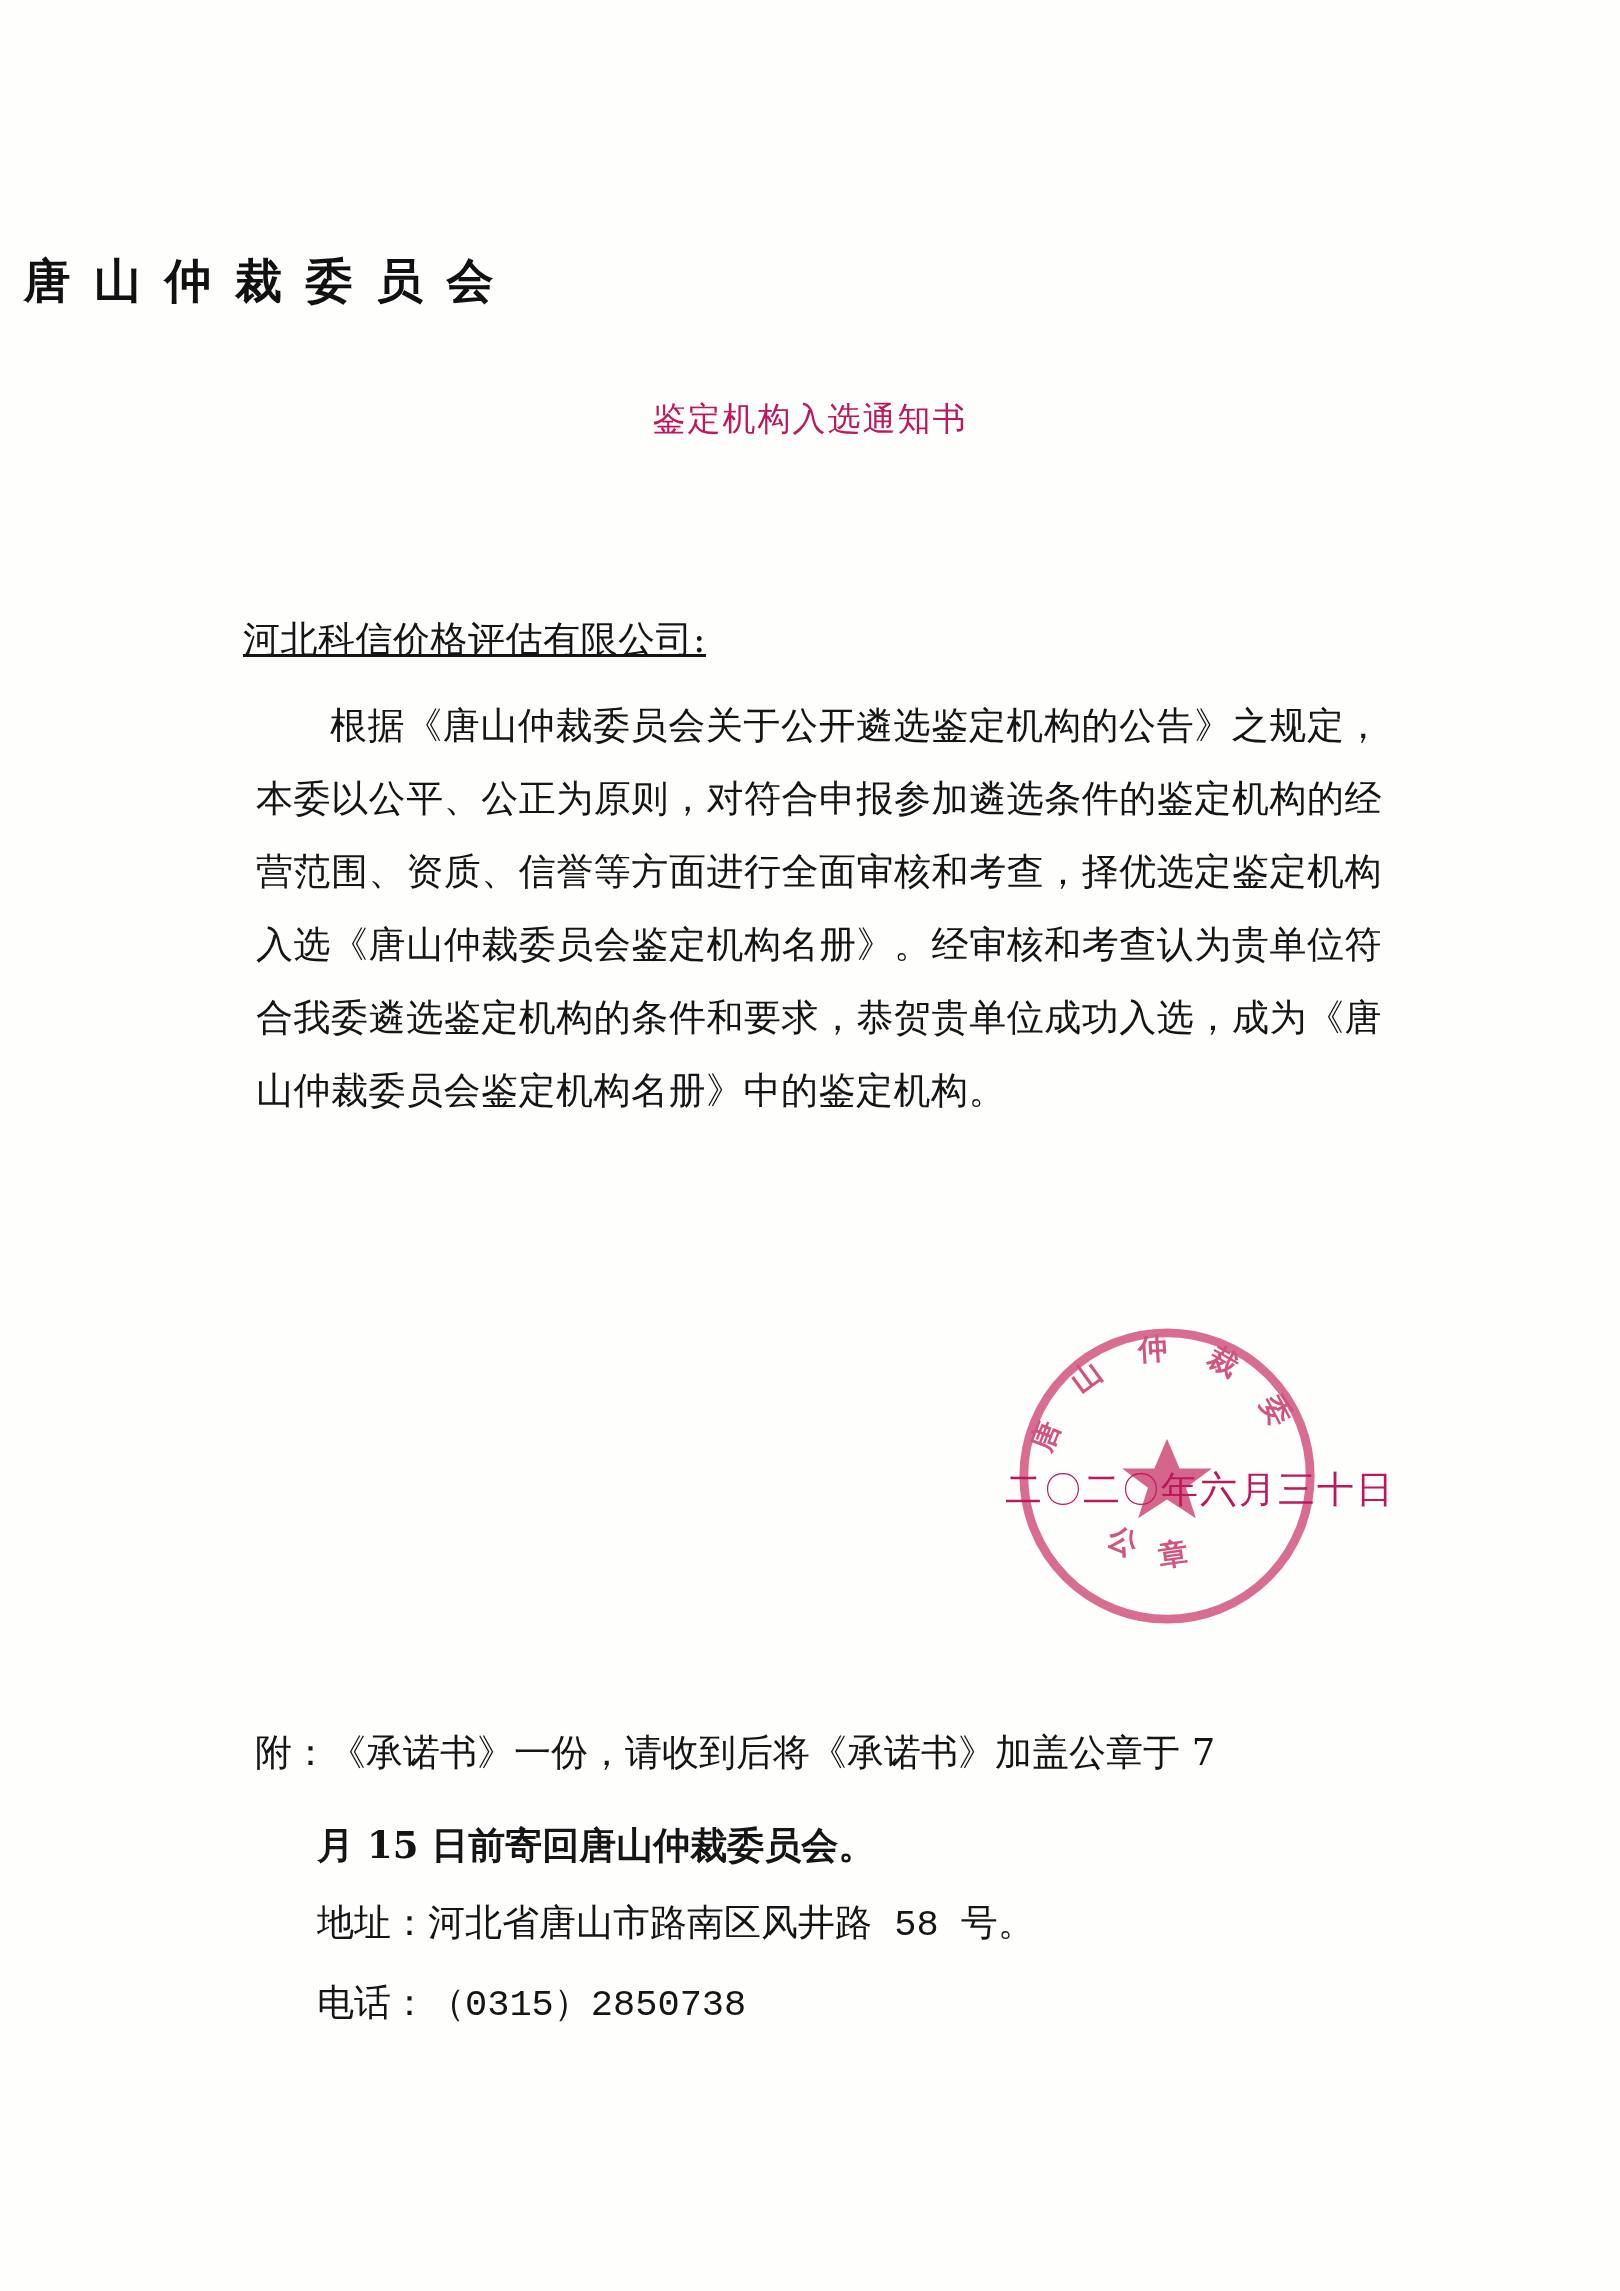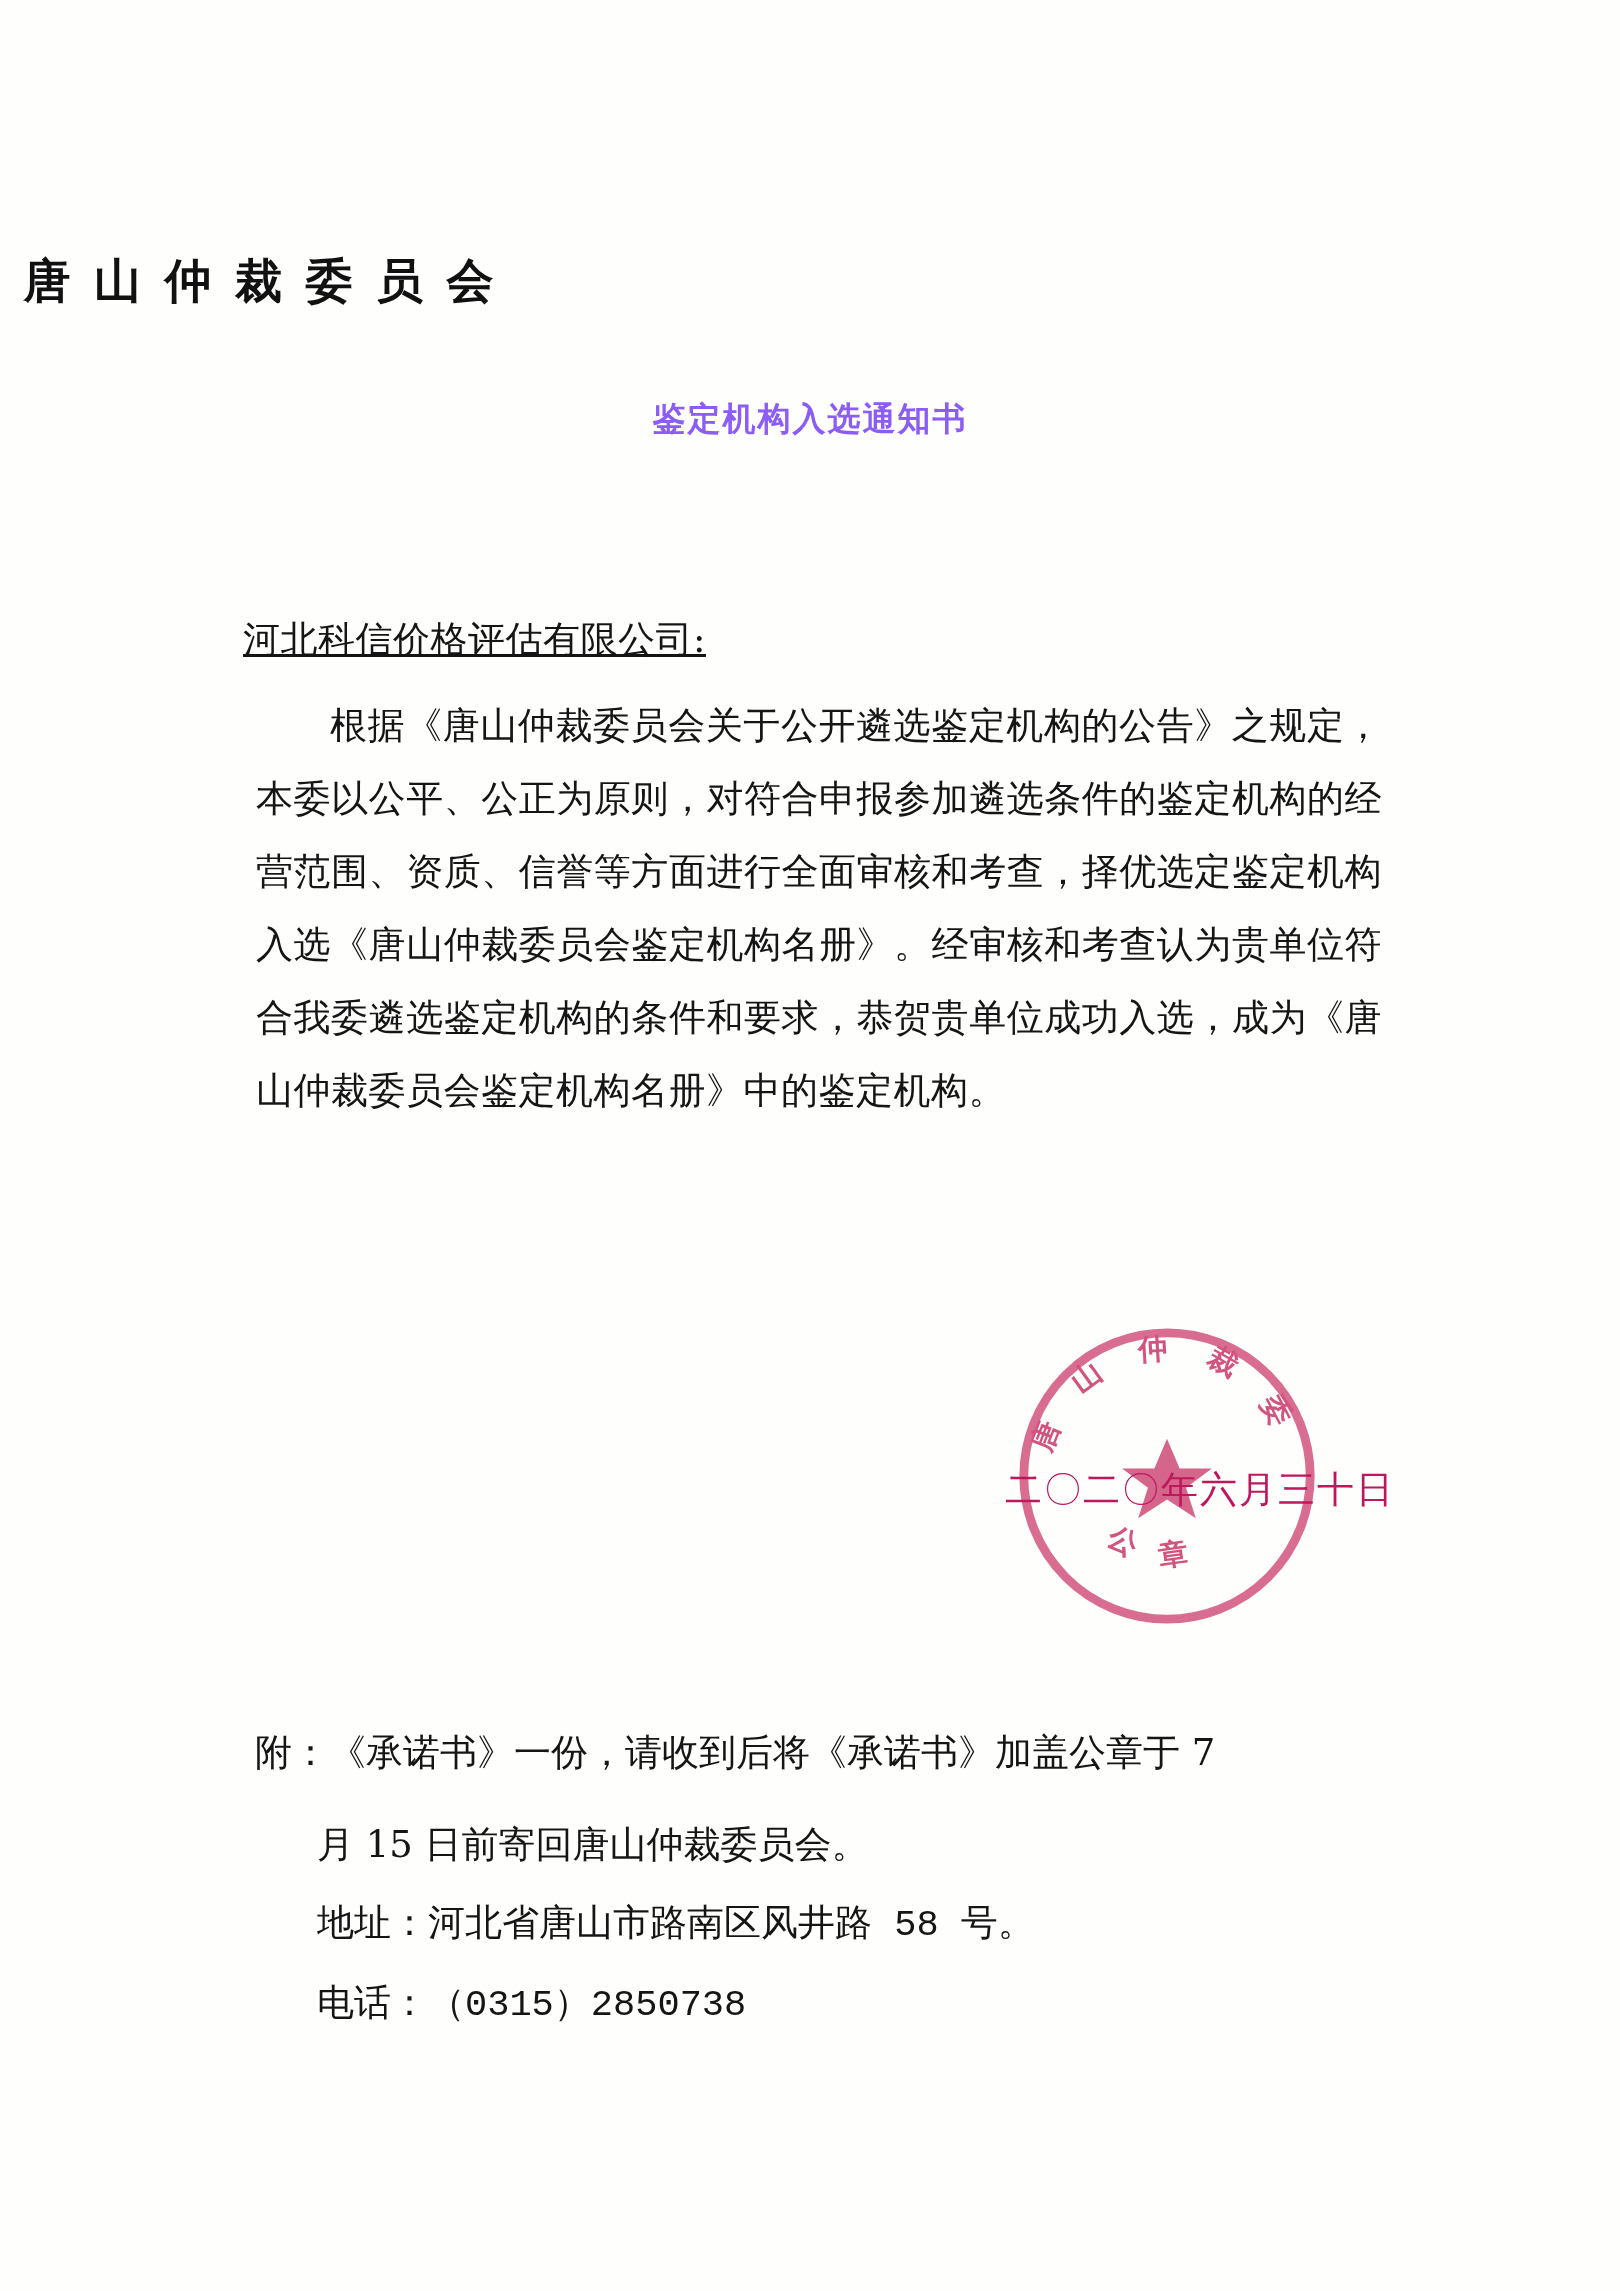--- a/index.html
+++ b/index.html
@@ -33,23 +33,23 @@
     font-family: "DejaVu Serif", "Liberation Serif", serif;
     color: #111;
   }
   .doc-subtitle {
     position: absolute;
     top: 397px;
     left: 0;
     width: 100%;
     text-align: center;
     font-size: 33px;
-    font-weight: bold;
+    font-weight: normal;
     letter-spacing: 2px;
-    color: #8b5cf6;
+    color: #be185d;
   }
   .body-block {
     position: absolute;
     top: 603px;
     left: 243px;
     width: 1152px;
     font-size: 37px;
     line-height: 73px;
     color: #151515;
     letter-spacing: 0.5px;
@@ -84,20 +84,21 @@
     color: #151515;
   }
   .attach-first {
     margin: 12px;
     text-align: justify;
     text-justify: inter-ideograph;
   }
   .attach-cont {
     margin: 0;
     text-indent: 74px;
+    font-weight: bold;
   }
   .attach-line {
     margin: 0;
     text-indent: 74px;
     font-family: Liberation Mono, monospace;
   }
   
   .seal {
     position: absolute;
     left: 1014px;

